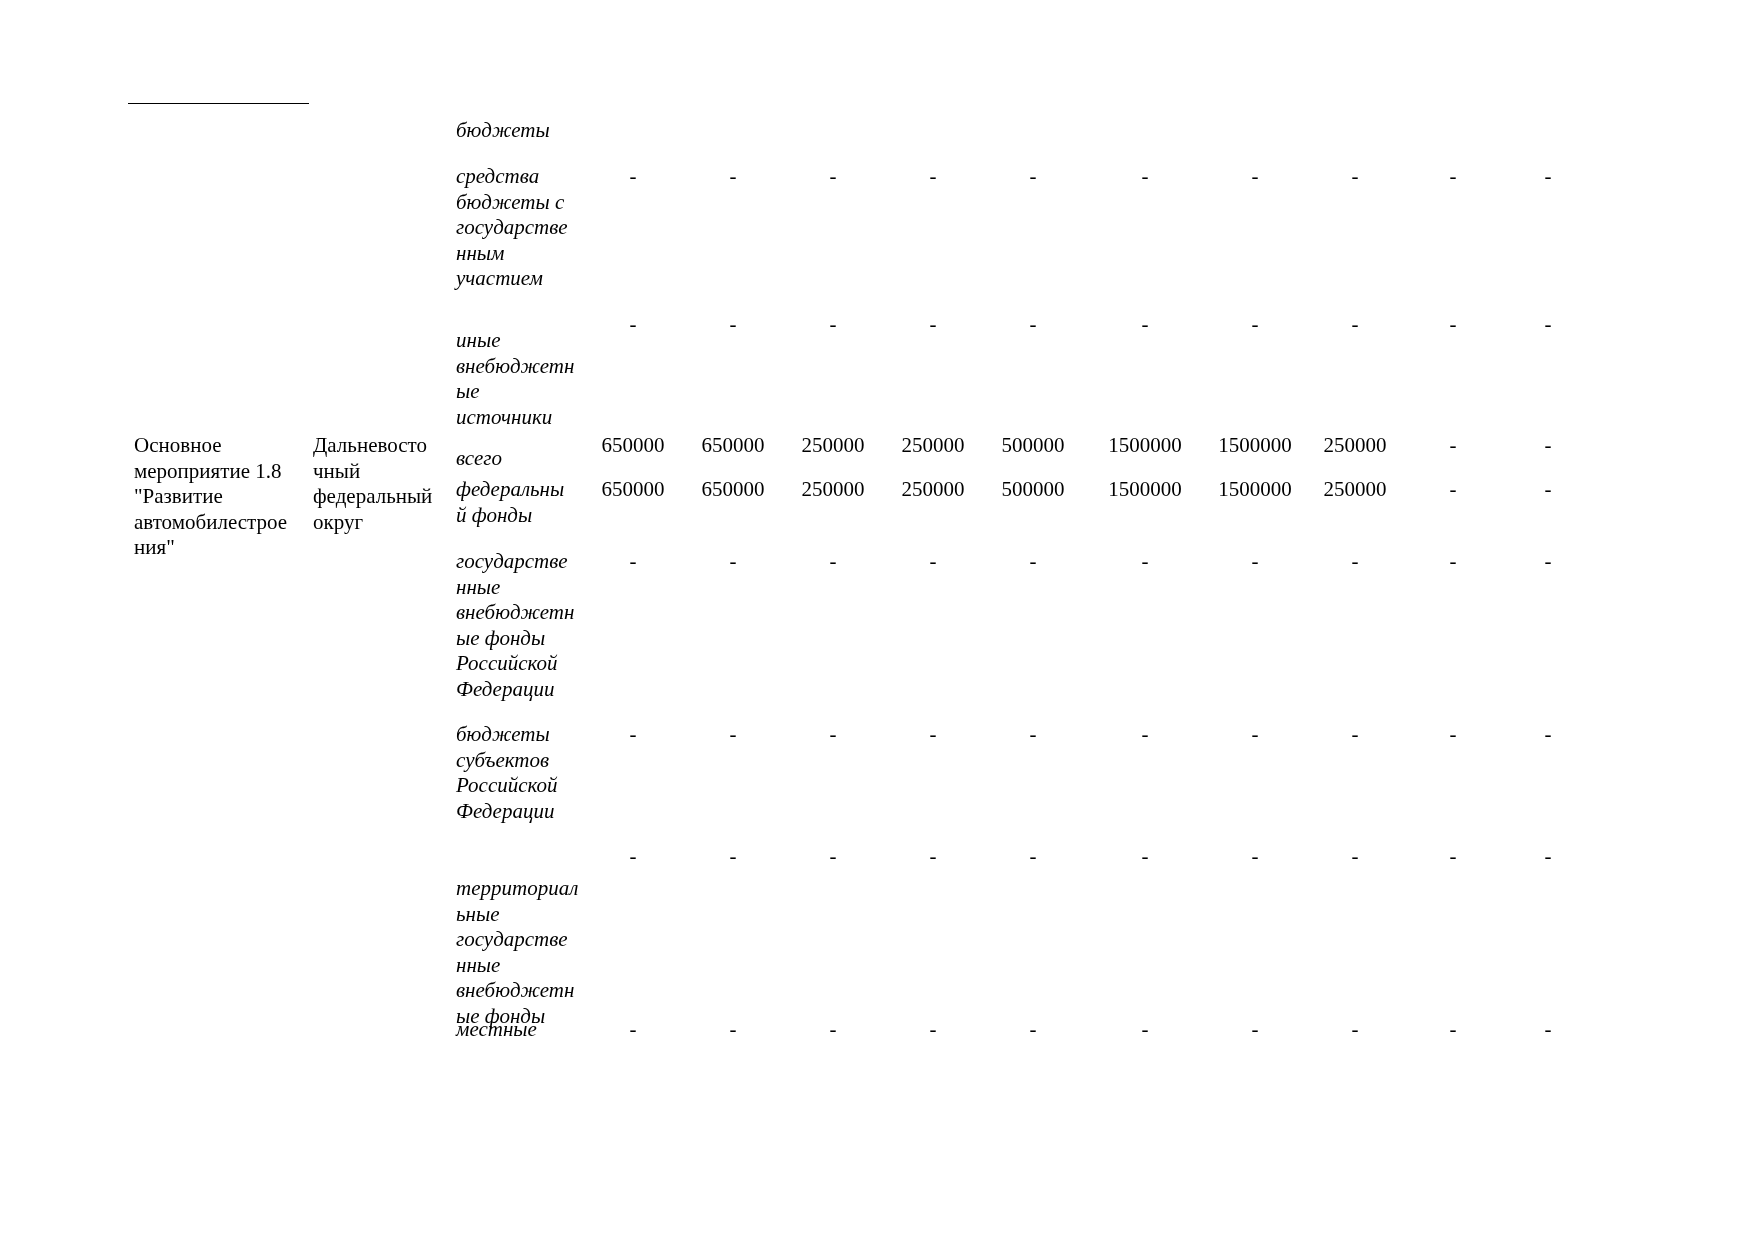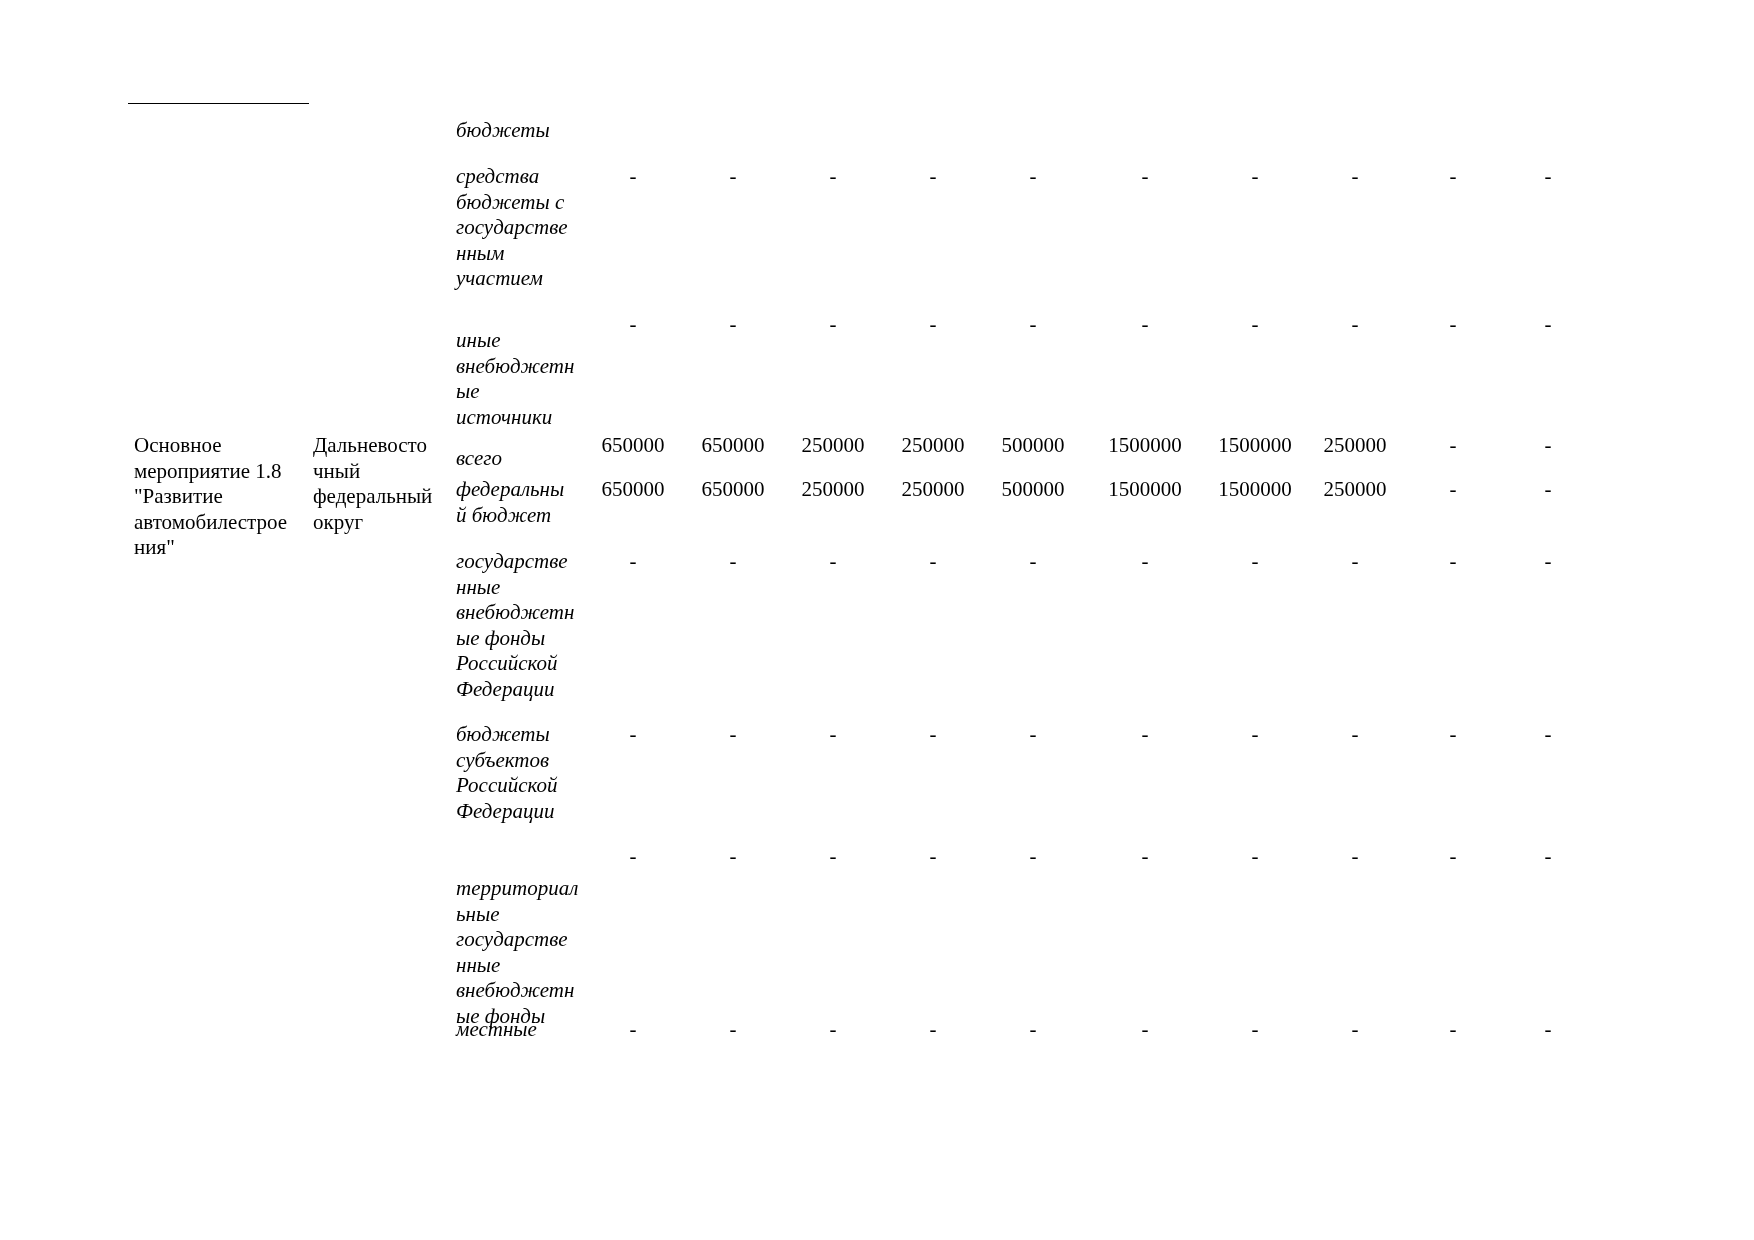--- a/index.html
+++ b/index.html
@@ -95,21 +95,21 @@
       <div class="val" style="left: 883px;">250000</div>
       <div class="val" style="left: 983px;">500000</div>
       <div class="val" style="left: 1095px;">1500000</div>
       <div class="val" style="left: 1205px;">1500000</div>
       <div class="val" style="left: 1305px;">250000</div>
       <div class="val" style="left: 1403px;">-</div>
       <div class="val" style="left: 1498px;">-</div>
     </div>
     <div class="row" style="top: 477px;">
       <div class="cell col-source" style="top: 0px;">федеральны
-й бюджет</div>
+й фонды</div>
       <div class="val" style="left: 583px;">650000</div>
       <div class="val" style="left: 683px;">650000</div>
       <div class="val" style="left: 783px;">250000</div>
       <div class="val" style="left: 883px;">250000</div>
       <div class="val" style="left: 983px;">500000</div>
       <div class="val" style="left: 1095px;">1500000</div>
       <div class="val" style="left: 1205px;">1500000</div>
       <div class="val" style="left: 1305px;">250000</div>
       <div class="val" style="left: 1403px;">-</div>
       <div class="val" style="left: 1498px;">-</div>

